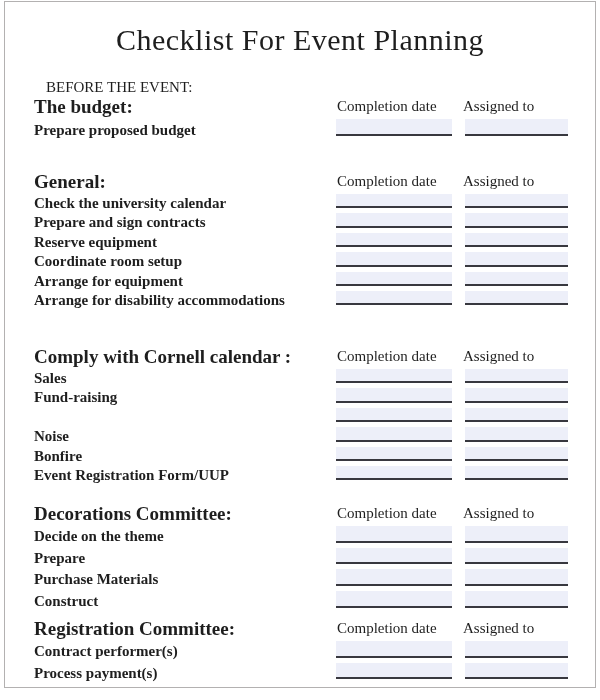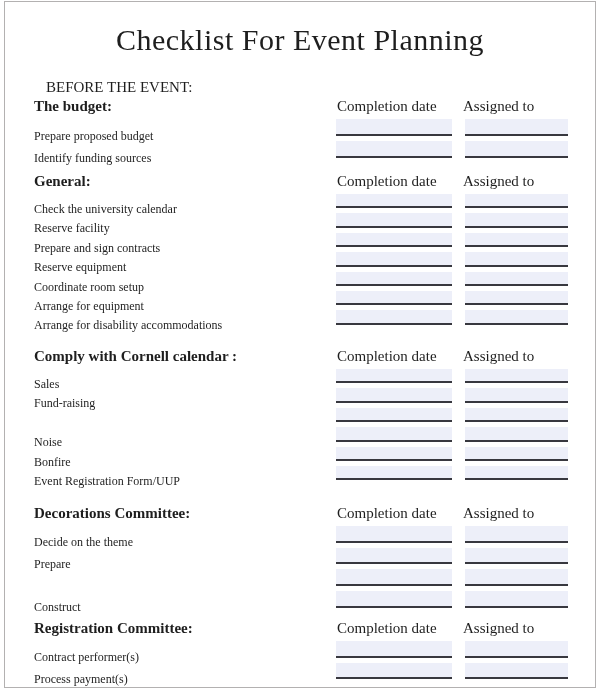--- a/index.html
+++ b/index.html
@@ -15,30 +15,31 @@
   .doc-title{
     position:absolute;top:20px;left:0;width:100%;text-align:center;
     font-size:30px;line-height:36px;font-weight:400;letter-spacing:0.5px;margin:0;
   }
   .phase-heading{
     position:absolute;top:76px;left:29px;font-size:15px;line-height:18px;font-weight:400;margin-left:12px;
   }
   .sec{position:absolute;left:0;width:100%;}
   .sec-head{position:relative;height:21px;}
   .sec-heading{
-    position:absolute;left:29px;top:0;margin:0;font-size:15px;line-height:21px;font-weight:700;
+    position:absolute;left:29px;top:0;margin:0;font-size:19px;line-height:21px;font-weight:700;
   }
   .col-h{position:absolute;top:0;font-size:15px;line-height:21px;font-weight:400;white-space:nowrap;}
   .col-h1{left:332px;}
   .col-h2{left:458px;}
   .rows{position:relative;}
   .row{position:relative;height:var(--rh,22px);}
   .item-label{
-    position:absolute;left:29px;top:8px;font-size:12px;line-height:var(--rh,22px);
+    position:absolute;left:29px;top:2px;font-size:15px;line-height:var(--rh,22px);
     white-space:nowrap;
+    font-weight:bold;
   }
   .field{
     position:absolute;top:2px;height:calc(var(--rh,22px) - 5px);
     background:var(--field-fill,#edeff9);
     border-bottom:2px solid var(--field-underline,#38383f);
     font-size:13px;line-height:calc(var(--rh,22px) - 7px);
     padding:0 2px;box-sizing:border-box;overflow:hidden;
   }
   .f-completion{left:331px;width:116px;}
   .f-assigned{left:460px;width:103px;}
@@ -57,46 +58,36 @@
       <span class="col-h col-h1">Completion date</span>
       <span class="col-h col-h2">Assigned to</span>
     </div>
     <div class="rows">
   <div class="row">
     <span class="item-label">Prepare proposed budget</span>
     <div class="field f-completion"></div>
     <div class="field f-assigned"></div>
   </div>
 
-  <div class="row">
-    <span class="item-label">Identify funding sources</span>
-    <div class="field f-completion"></div>
-    <div class="field f-assigned"></div>
-  </div>
 </div>
   </div>
 
   <div class="sec" style="top: 169px; --rh: 19.4px;">
     <div class="sec-head">
       <h3 class="sec-heading">General:</h3>
       <span class="col-h col-h1">Completion date</span>
       <span class="col-h col-h2">Assigned to</span>
     </div>
     <div class="rows">
   <div class="row">
     <span class="item-label">Check the university calendar</span>
     <div class="field f-completion"></div>
     <div class="field f-assigned"></div>
   </div>
 
-  <div class="row">
-    <span class="item-label">Reserve facility</span>
-    <div class="field f-completion"></div>
-    <div class="field f-assigned"></div>
-  </div>
 
   <div class="row">
     <span class="item-label">Prepare and sign contracts</span>
     <div class="field f-completion"></div>
     <div class="field f-assigned"></div>
   </div>
 
   <div class="row">
     <span class="item-label">Reserve equipment</span>
     <div class="field f-completion"></div>
@@ -180,20 +171,21 @@
     <div class="field f-assigned"></div>
   </div>
 
   <div class="row">
     <span class="item-label">Prepare</span>
     <div class="field f-completion"></div>
     <div class="field f-assigned"></div>
   </div>
 
   <div class="row">
+    <span class="item-label">Purchase Materials</span>
     <div class="field f-completion"></div>
     <div class="field f-assigned"></div>
   </div>
 
   <div class="row">
     <span class="item-label">Construct</span>
     <div class="field f-completion"></div>
     <div class="field f-assigned"></div>
   </div>
 </div>

